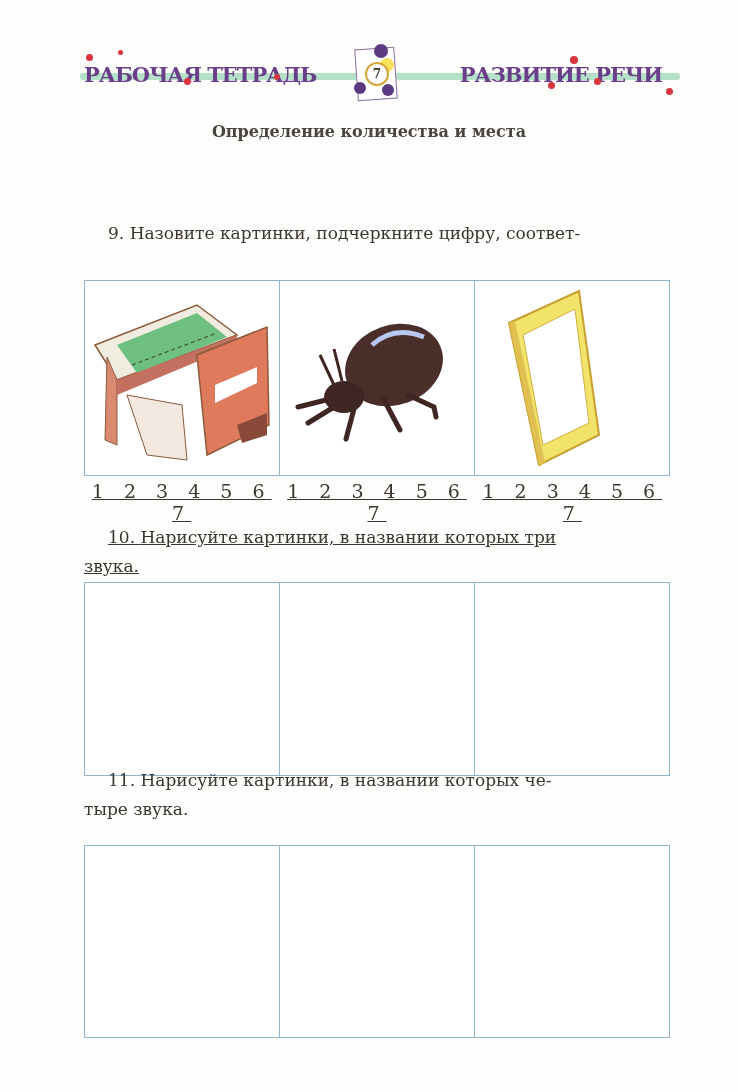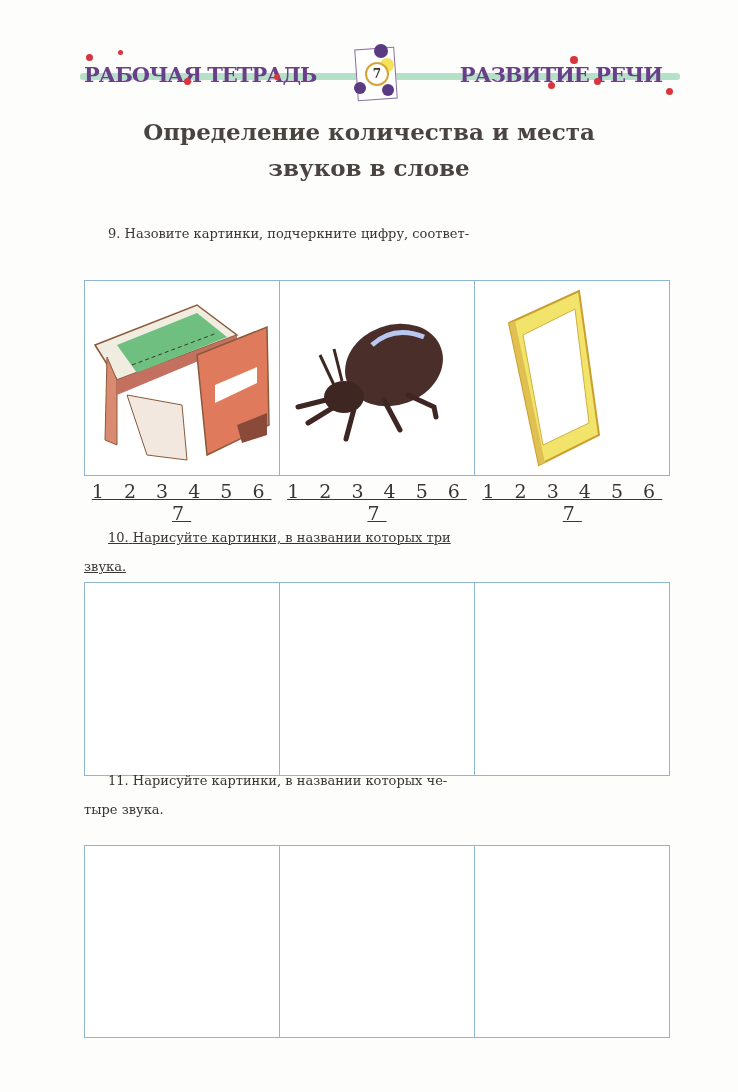--- a/index.html
+++ b/index.html
@@ -12,23 +12,23 @@
   .brand-left { left:4px; }
   .brand-right { right:18px; }
   .dot { position:absolute; width:7px; height:7px; border-radius:50%; background:#d8353e; }
   .badge { position:absolute; left:272px; top:-4px; width:48px; height:58px; }
   .badge .card { position:absolute; left:4px; top:4px; width:38px; height:50px; background:#fff; border:1px solid #8a6da0;
                  transform:rotate(-4deg); }
   .badge .ball { position:absolute; border-radius:50%; background:#5a3a80; }
   .badge .num { position:absolute; left:13px; top:18px; width:20px; height:20px; border-radius:50%; border:2px solid #d4a63a;
                 background:#fff; font-size:12px; font-weight:bold; text-align:center; line-height:20px; color:#3a3530; }
   .badge .yel { position:absolute; border-radius:50%; background:#f5e25a; }
-  .title { position:absolute; left:0; width:738px; top:114px; text-align:center; font-weight:bold; font-size:23px;
+  .title { position:absolute; left:0; width:738px; top:114px; text-align:center; font-weight:bold; font-size:16px;
            line-height:36px; color:#4a4440; }
-  .task { position:absolute; left:84px; width:590px; font-size:13px; line-height:29px; color:#3a3530; }
+  .task { position:absolute; left:84px; width:590px; font-size:17px; line-height:29px; color:#3a3530; }
   .task .indent { padding-left:24px; }
   .grid { position:absolute; left:84px; width:586px; border:1.5px solid #8fb5cf; display:flex; box-sizing:border-box; background:#fff; }
   .cell { flex:1; border-right:1.5px solid #8fb5cf; position:relative; }
   .cell:last-child { border-right:none; }
   .nums { position:absolute; left:84px; width:586px; top:480px; display:flex; }
   .nums .grp { flex:1; text-align:center; font-size:19px; letter-spacing:7px; color:#3a3530;text-decoration:underline; }
   svg { position:absolute; }
 </style>
 </head>
 <body>
@@ -52,21 +52,20 @@
 
   <div class="brand brand-right">Развитие речи</div>
   <span class="dot" style="left:468px;top:34px;"></span>
   <span class="dot" style="left:490px;top:8px;width:8px;height:8px;"></span>
   <span class="dot" style="left:514px;top:30px;"></span>
   <span class="dot" style="left:586px;top:40px;"></span>
 </div>
 
 <div class="title">
   <div>Определение количества и места</div>
-  <div>звуков в слове</div>
 </div>
 
 <div class="task" style="top:219px;">
   <div class="indent"><span>9.</span> <span>Назовите картинки, подчеркните цифру, соответ-</span></div>
 </div>
 
 <div class="grid" style="top:280px;height:196px;">
   <div class="cell">
     <svg width="190" height="190" viewBox="0 0 190 190" style="left:2px;top:4px;">
       <path d="M8 60 L110 20 L150 50 L30 95 Z" fill="#f0ece0" stroke="#8a5a3a" stroke-width="1.5"></path>

